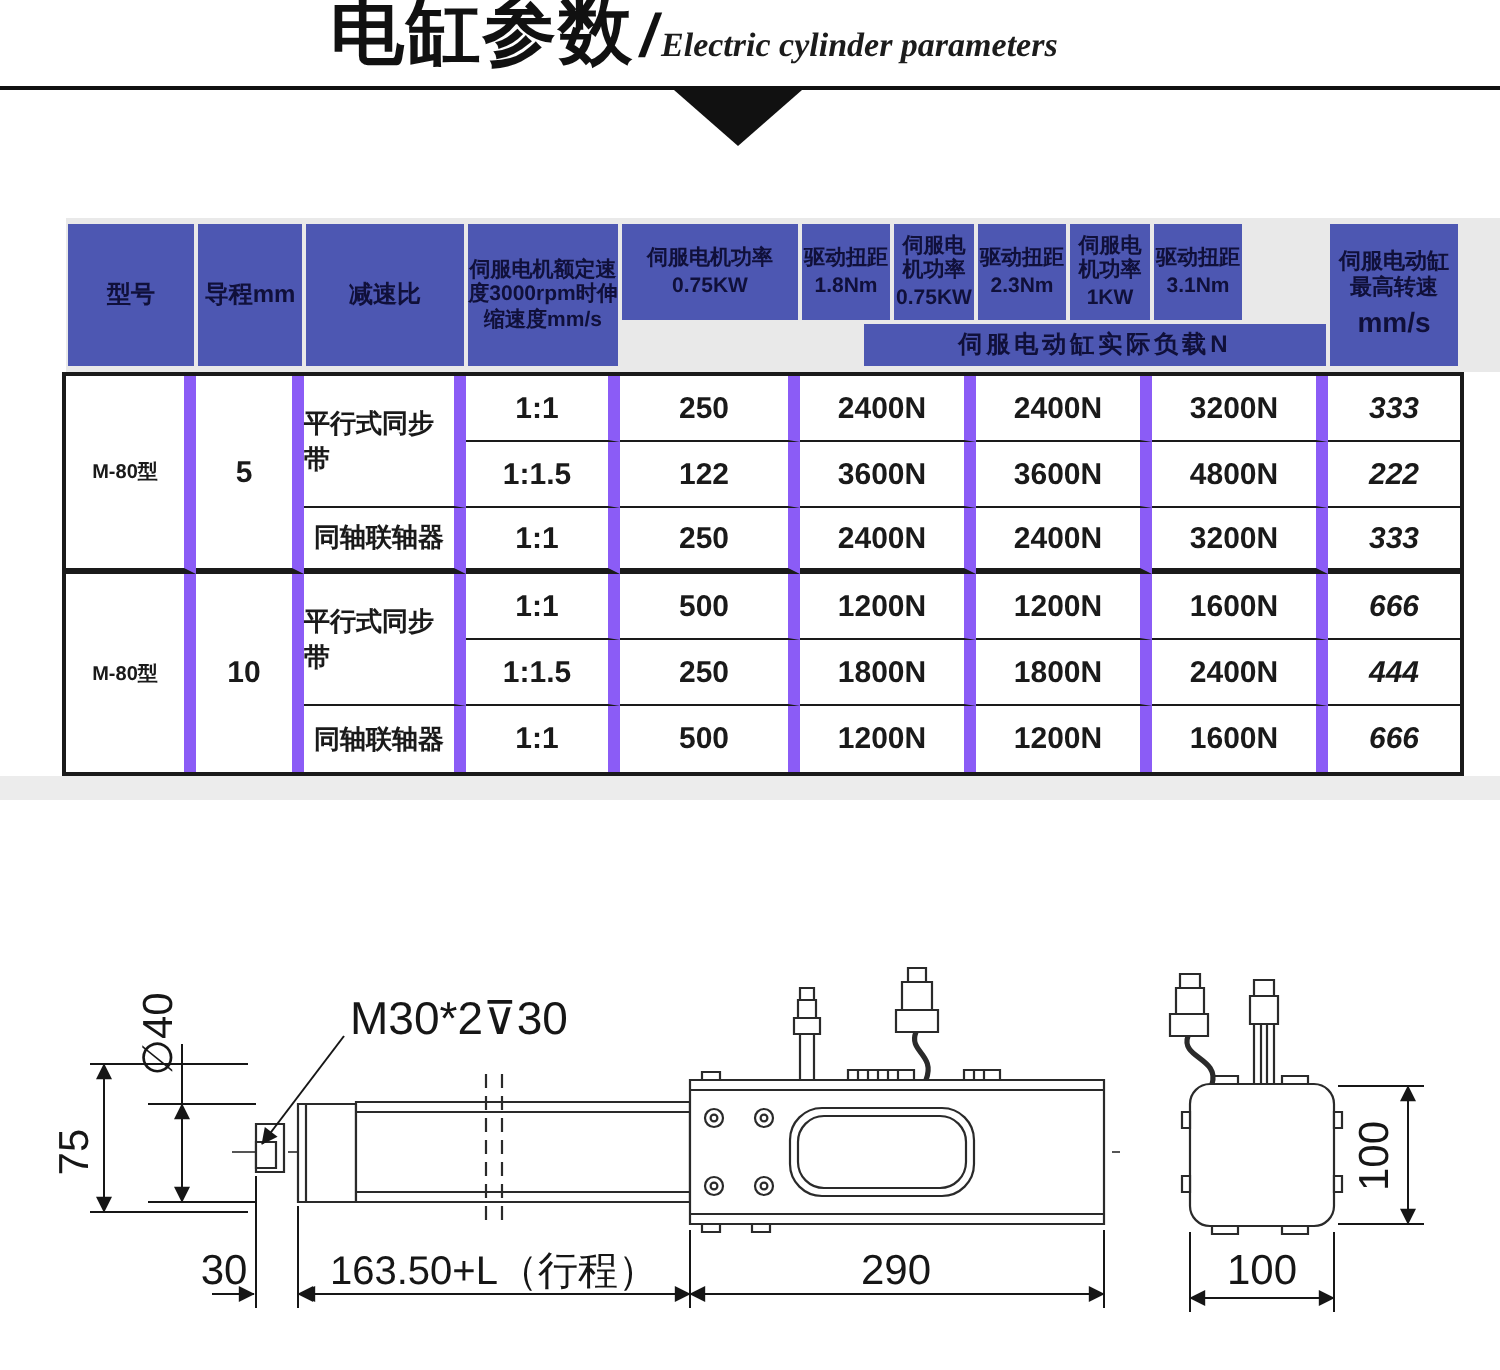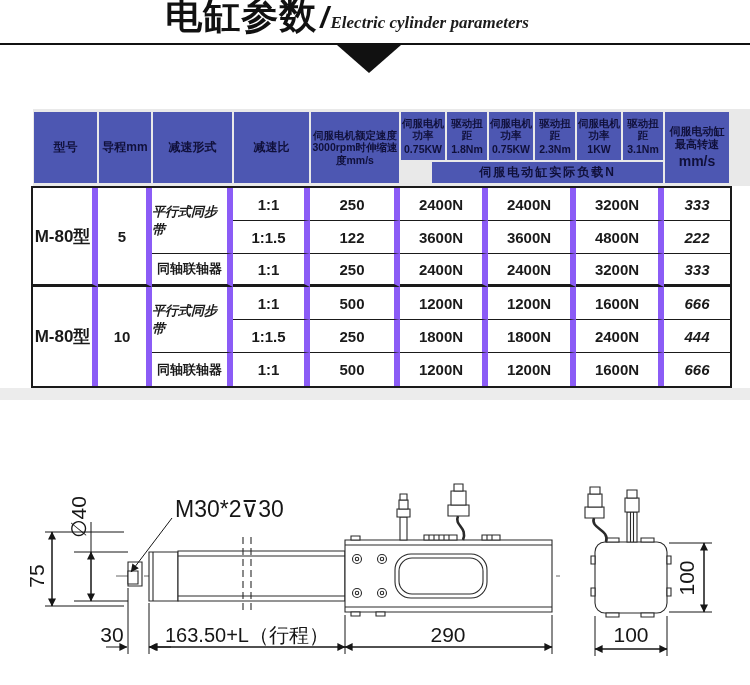--- a/index.html
+++ b/index.html
@@ -44,26 +44,26 @@
     position:absolute;left:31px;top:186px;width:701px;
     grid-template-rows:repeat(6,33px);
     border:2px solid #1a1a1a;background:#fff;box-sizing:border-box;
   }
   .dc{
     border-right:6px solid #8b5cf6;border-bottom:1px solid #1a1a1a;
     display:flex;align-items:center;justify-content:center;
     font-weight:bold;font-size:15px;color:#1a1a1a;box-sizing:border-box;
   }
   .dc.zh{font-size:13px;letter-spacing:0;}
-  .dc.model{font-size:17px;}
+  .dc.model{font-size:10px;}
   .dc.ler{border-right:none;font-style:italic;}
   .dc.leb{border-bottom:none;}
   .dc.sep{border-bottom-width:3px;}
   .sp3{grid-row:span 3;}
-  .sp2{grid-row:span 2;font-style:italic;}
+  .sp2{grid-row:span 2;}
   .c6{grid-column:6/8;} .c8{grid-column:8/10;} .c10{grid-column:10/12;}
   
   .drawing{position:absolute;left:0;top:440px;}
   .drawing *{vector-effect:non-scaling-stroke;}
   svg text{font-family:"Liberation Sans","DejaVu Sans",sans-serif;fill:#161616;}
 </style>
 </head>
 <body>
 
 <div class="title-bar">
@@ -74,21 +74,20 @@
   </div>
 </div>
 <div class="tri"></div>
 
 <div class="band"></div>
 <div class="strip"></div>
 
 <div class="thead cols">
   <div class="hc tall">型号</div>
   <div class="hc tall">导程mm</div>
-  <div class="hc tall">减速形式</div>
   <div class="hc tall">减速比</div>
   <div class="hc tall small">伺服电机额定速度3000rpm时伸缩速度mm/s</div>
 
   <div class="hc small">
     <span>伺服电机功率</span>
     <span class="val">0.75KW</span>
   </div>
   <div class="hc small">
     <span>驱动扭距</span>
     <span class="val">1.8Nm</span>

